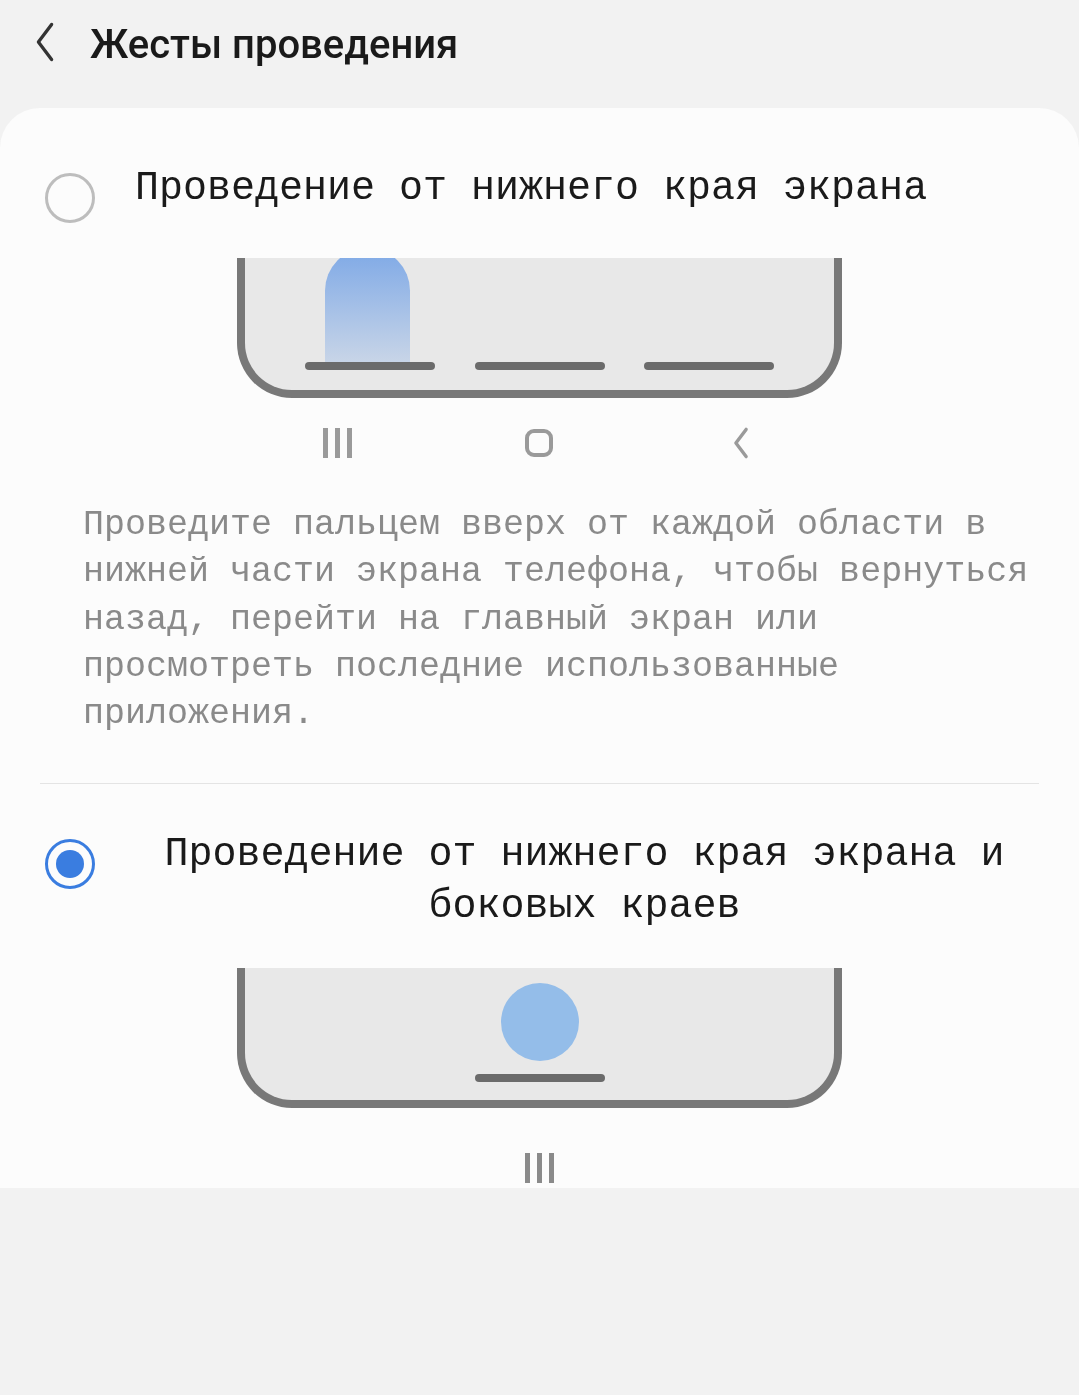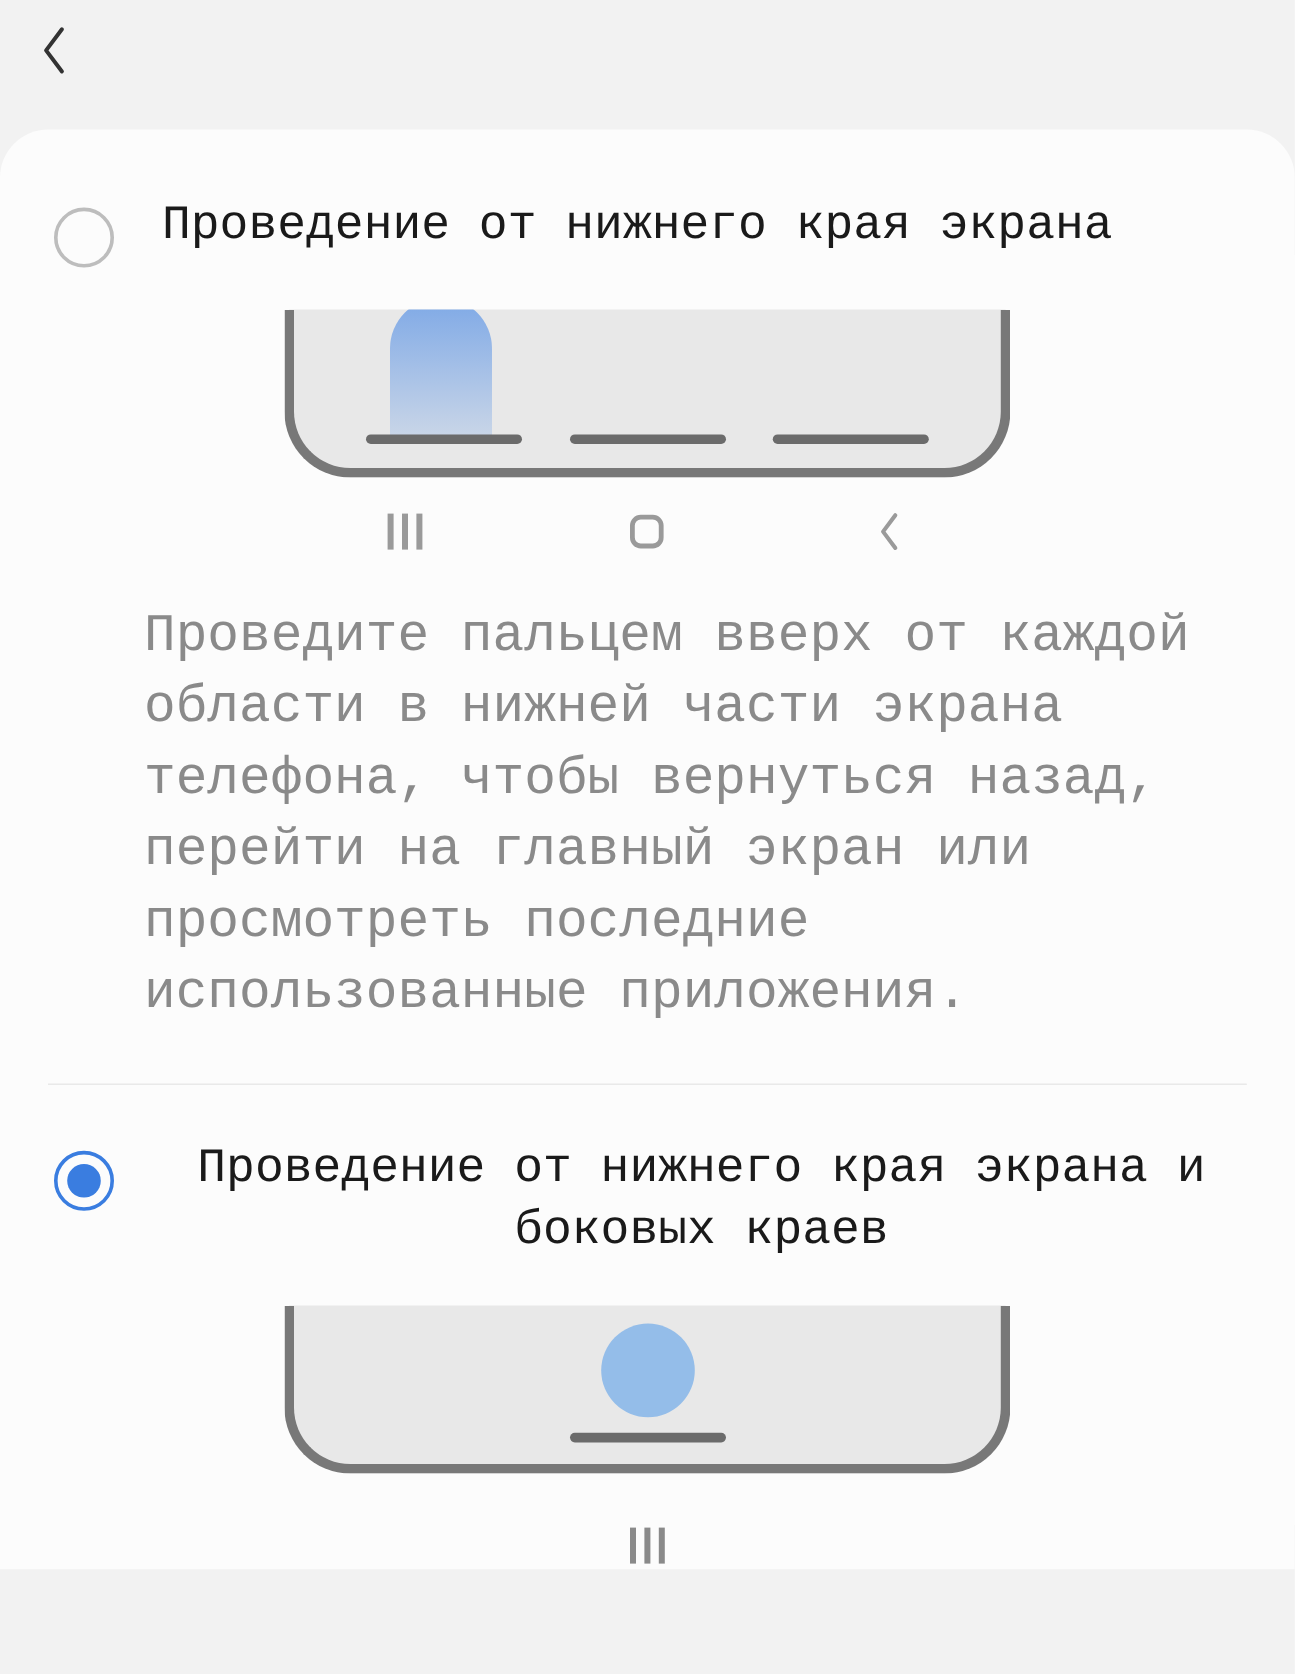--- a/index.html
+++ b/index.html
@@ -133,24 +133,24 @@
   }
   .nav-icons .icon { display:flex; align-items:center; justify-content:center; width:60px; height:40px;}
   .recents-bars { display:flex; gap:7px; }
   .recents-bars span { width:5px; height:30px; background:#9a9a9a; }
   .home-square {
     width:28px; height:28px; border:4px solid #9a9a9a; border-radius:9px;
   }
   .back-angle svg { width: 22px; height: 34px; }
 
   .desc {
-    font-size: 44px;
+    font-size: 35px;
     line-height: 1.35;
     color: #8a8a8a;
-    padding: 0 50px 45px 120px;
+    padding: 0 50px 45px 83px;
     margin-top: 39px;
   }
 
   .divider {
     height: 1px;
     background: #e4e4e4;
     margin: 0 40px;
   }
 
   .tail-icons {
@@ -160,20 +160,21 @@
 </style>
 </head>
 <body>
 
 <div class="header">
   <div class="back-chevron">
     <svg viewBox="0 0 24 40">
         <polyline points="18,4 6,20 18,36" fill="none" stroke="#333" stroke-width="3" stroke-linecap="round" stroke-linejoin="round"></polyline>
       </svg>
   </div>
+  <div class="page-title">Жесты проведения</div>
 </div>
 
 <div class="card">
 
   <div class="option-row">
     <div class="radio"></div>
     <div class="option-title">Проведение от нижнего края экрана</div>
   </div>
 
   <div class="phone-frame">

